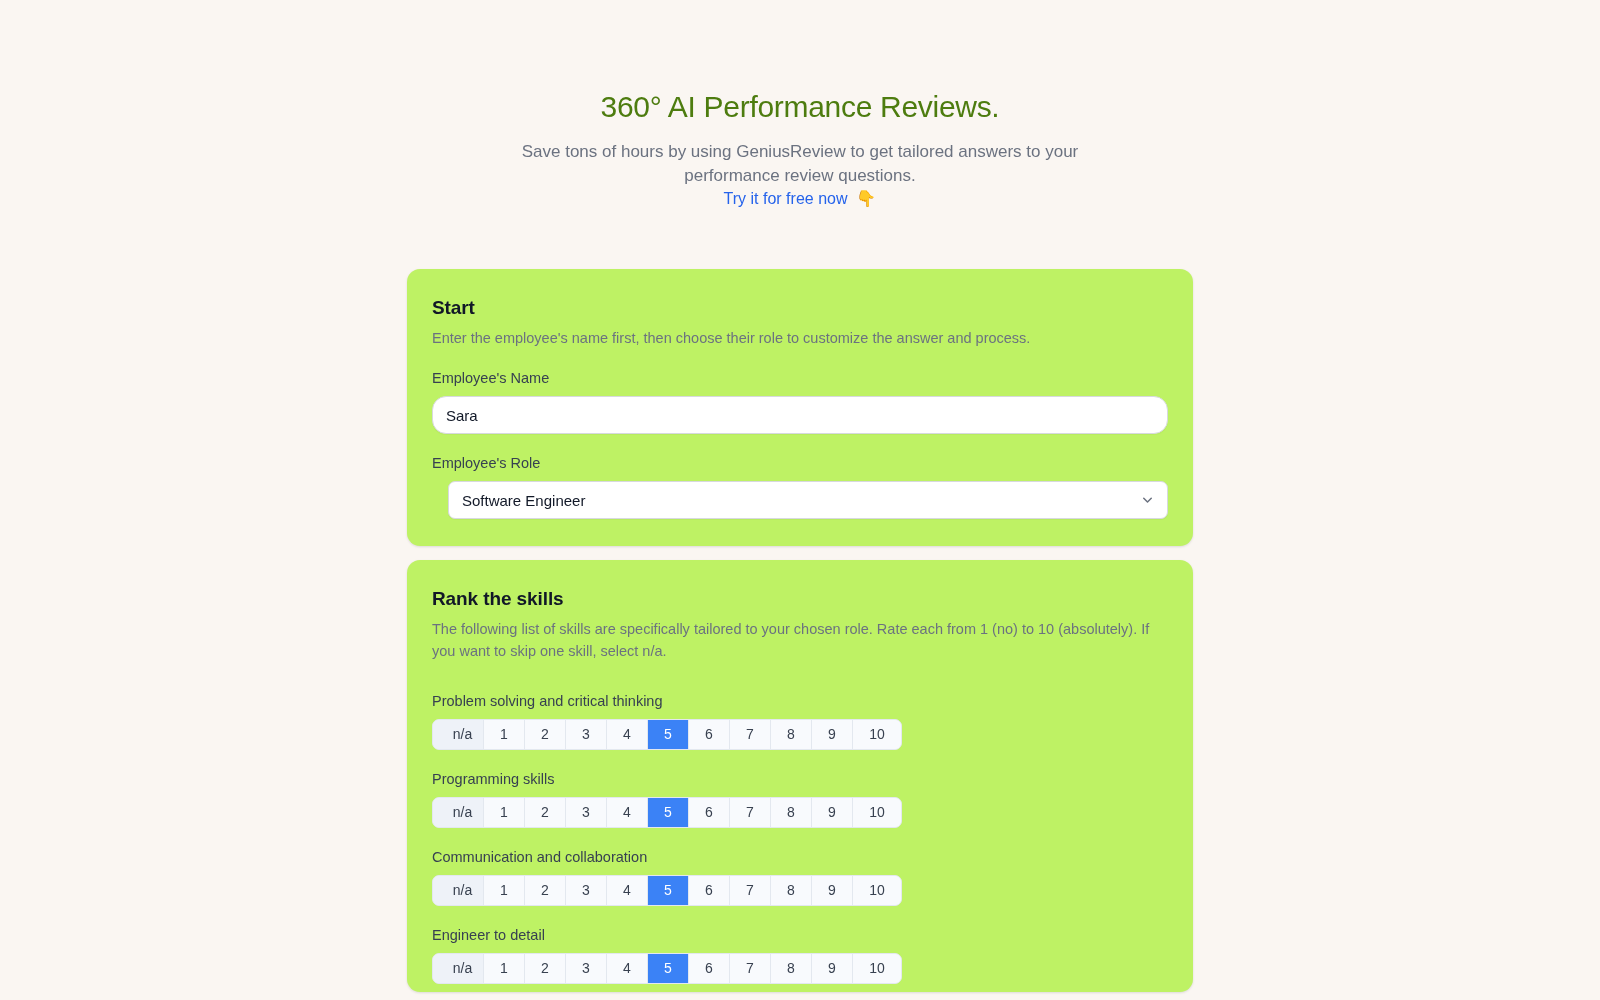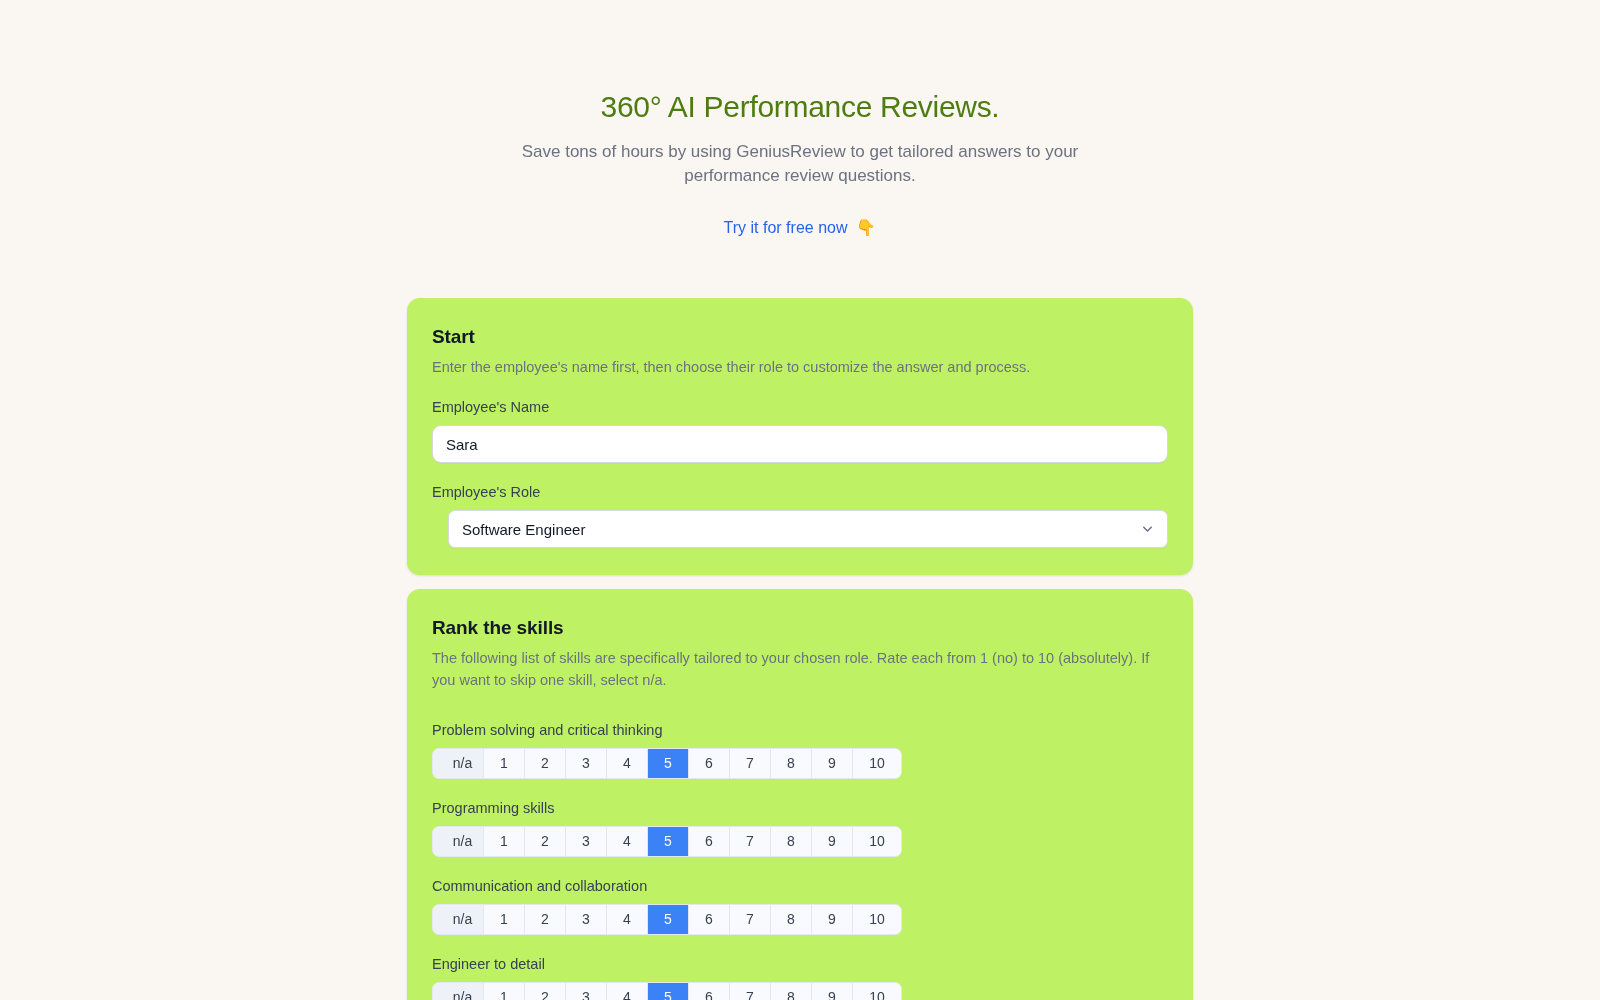--- a/index.html
+++ b/index.html
@@ -42,21 +42,20 @@
 
   .hero-sub {
     margin-top: 14px;
     font-size: 17px;
     line-height: 24px;
     color: #6b7280;
     font-weight: 400;
   }
 
   .hero-cta-wrap {
-    margin-top: 29px;
     display: flex;
     justify-content: center;
     align-items: center;
     gap: 9px;
   }
 
   .hero-cta {
     font-size: 16px;
     line-height: 22px;
     color: #2563eb;
@@ -108,21 +107,21 @@
     font-size: 14.5px;
     line-height: 20px;
     color: #374151;
     margin-bottom: 8px;
   }
 
   .text-input {
     width: 100%;
     height: 38px;
     border: 1px solid #d7d9de;
-    border-radius: 9px;
+    border-radius: 14px;
     background: #fff;
     padding: 0 13px;
     font-family: "Liberation Sans", sans-serif;
     font-size: 15px;
     color: #111827;
     outline: none;
     box-shadow: 0 1px 1px rgba(16,24,40,0.03);
   }
   .text-input::placeholder { color: #9ca3af; }
 

